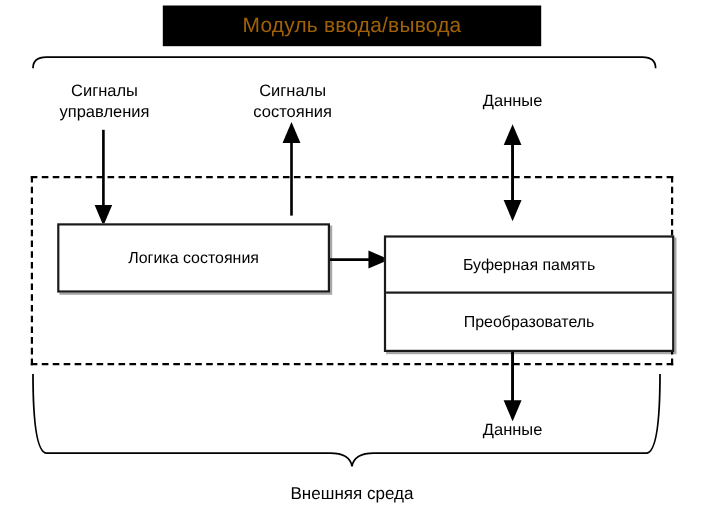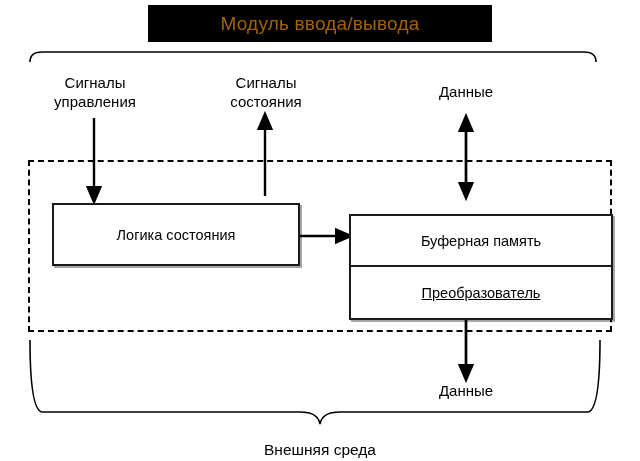--- a/index.html
+++ b/index.html
@@ -90,21 +90,21 @@
     width: 100%;
     height: 50%;
     display: flex;
     align-items: center;
     justify-content: center;
     font-size: 14.5px;
     color: #000000;
     box-sizing: border-box;
   }
   #buffer-block { top: 0; border-bottom: 2px solid #1a1a1a; }
-  #transducer-block { top: 50%; text-decoration: underline; }
+  #transducer-block { top: 50%; }
 
   
   svg.overlay {
     position: absolute;
     left: 0;
     top: 0;
     width: 640px;
     height: 461px;
     pointer-events: none;
   }

